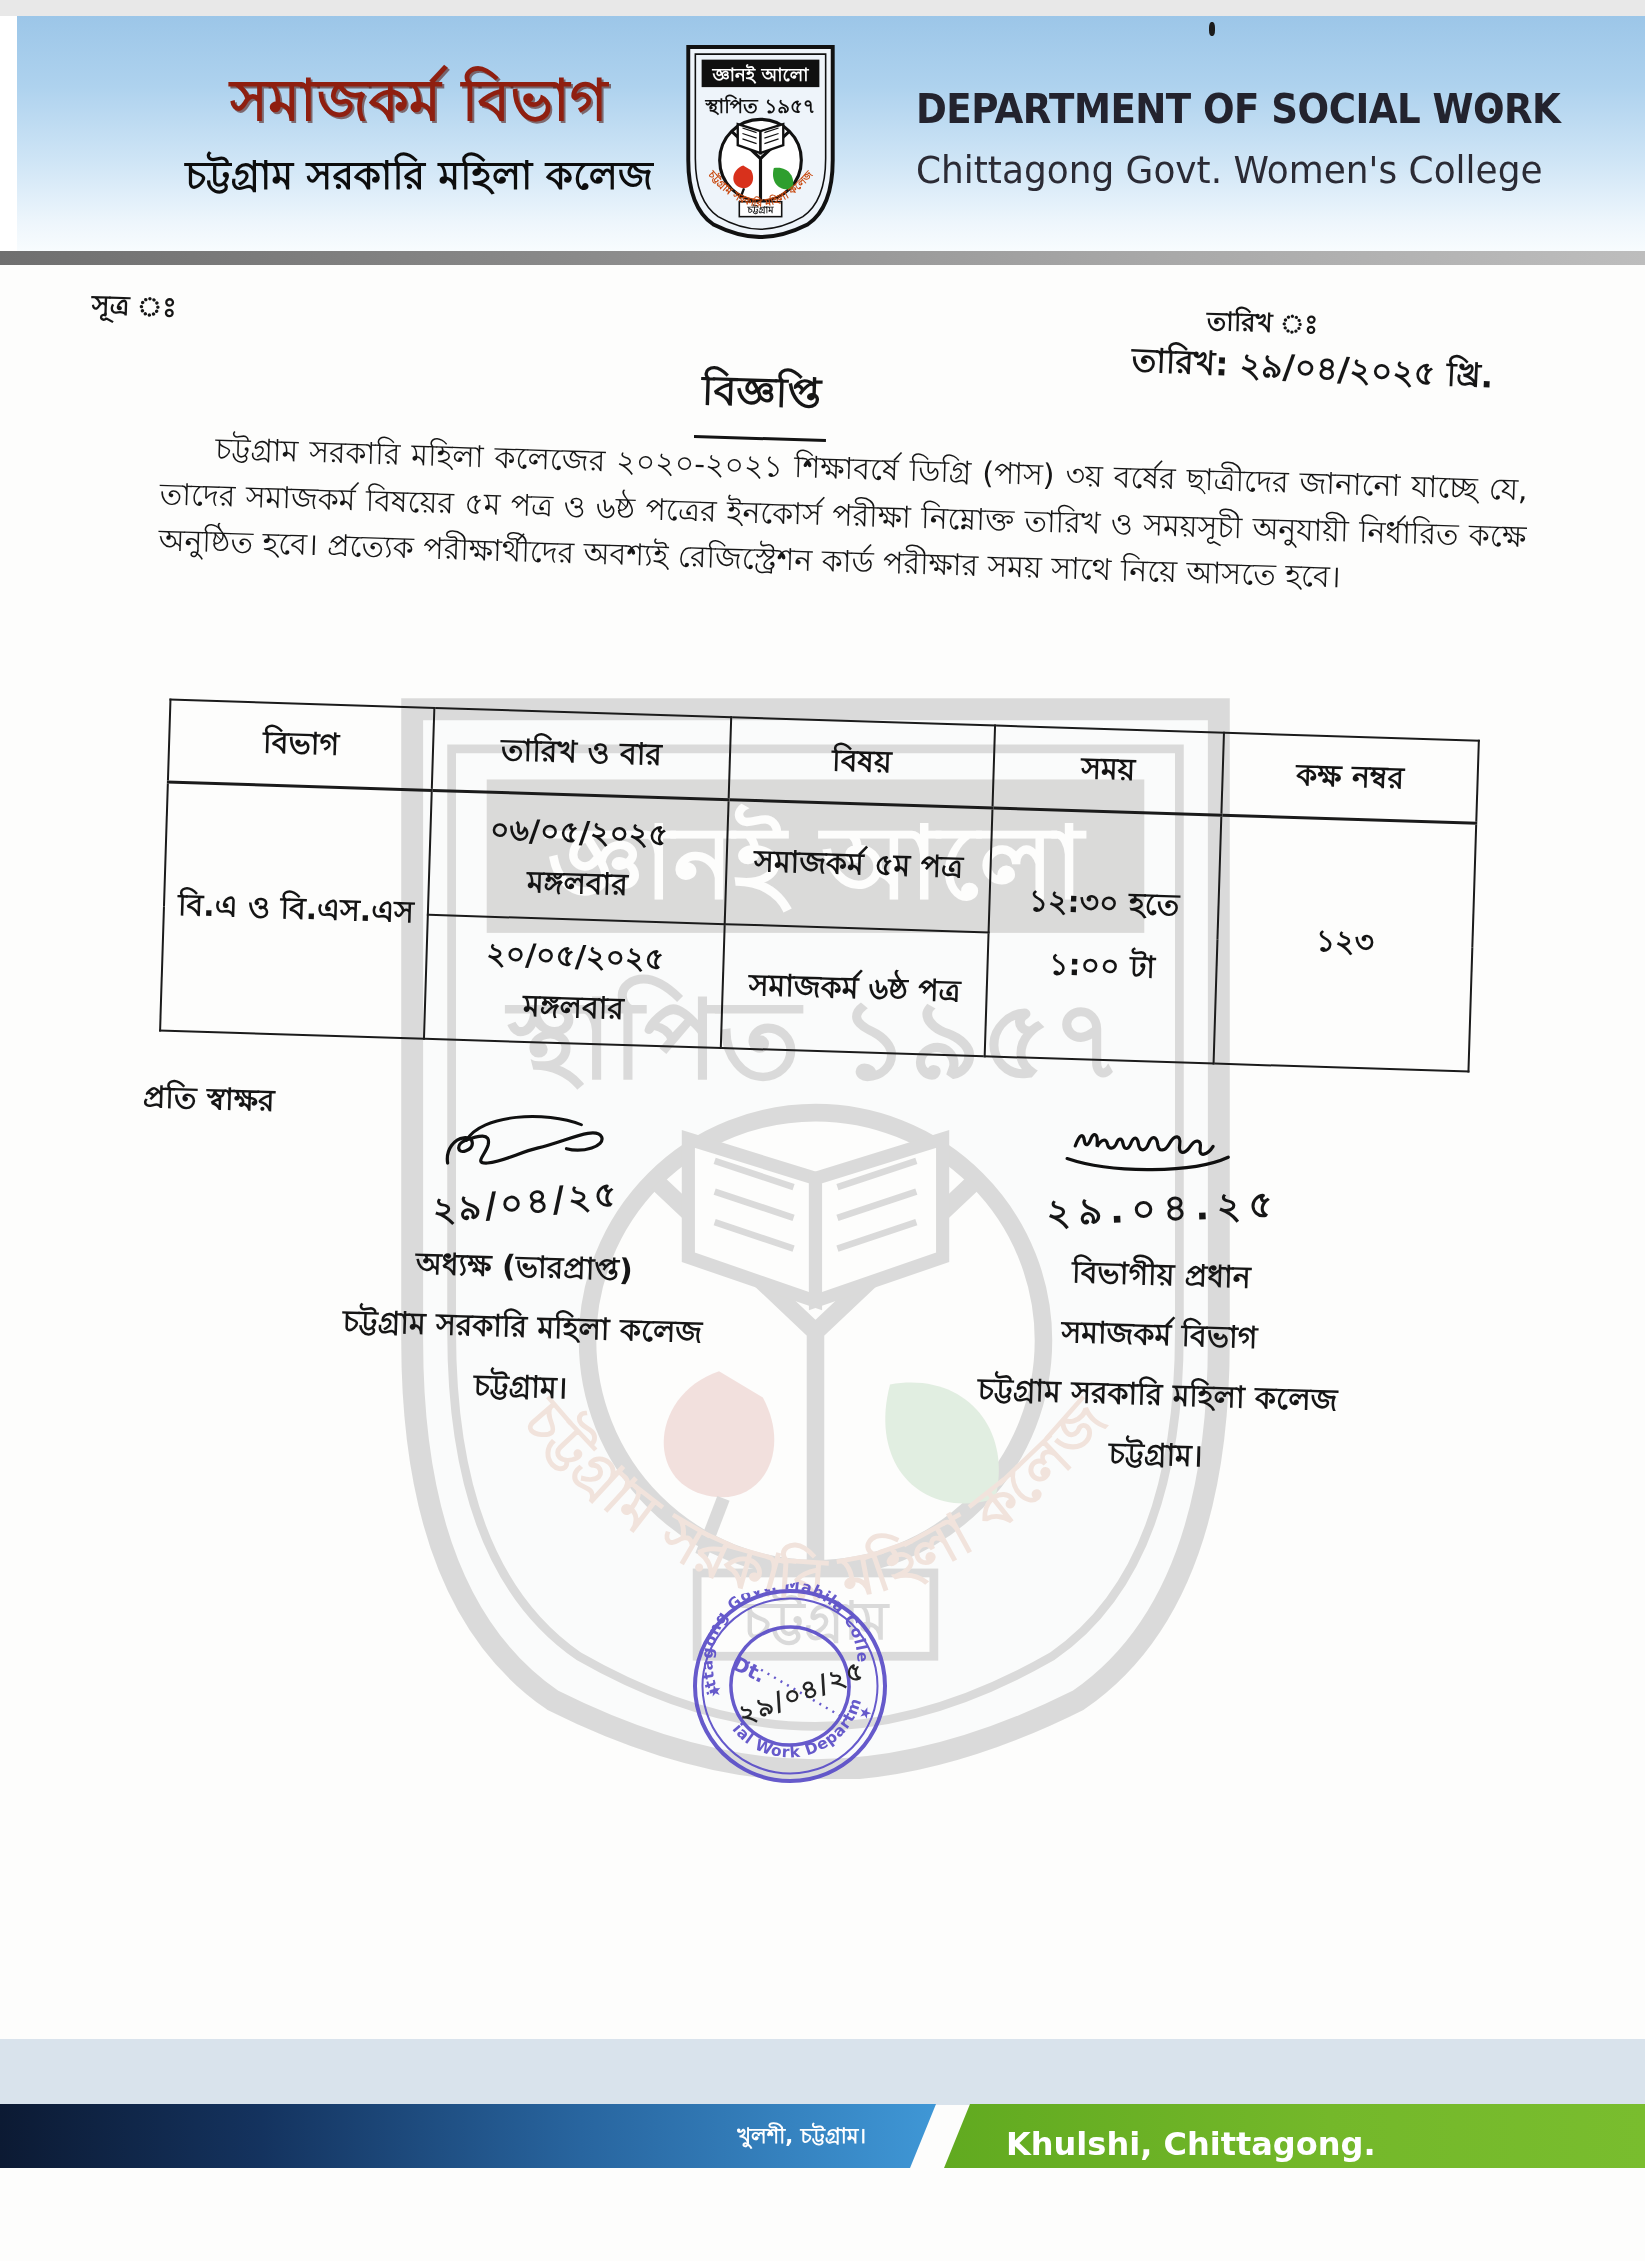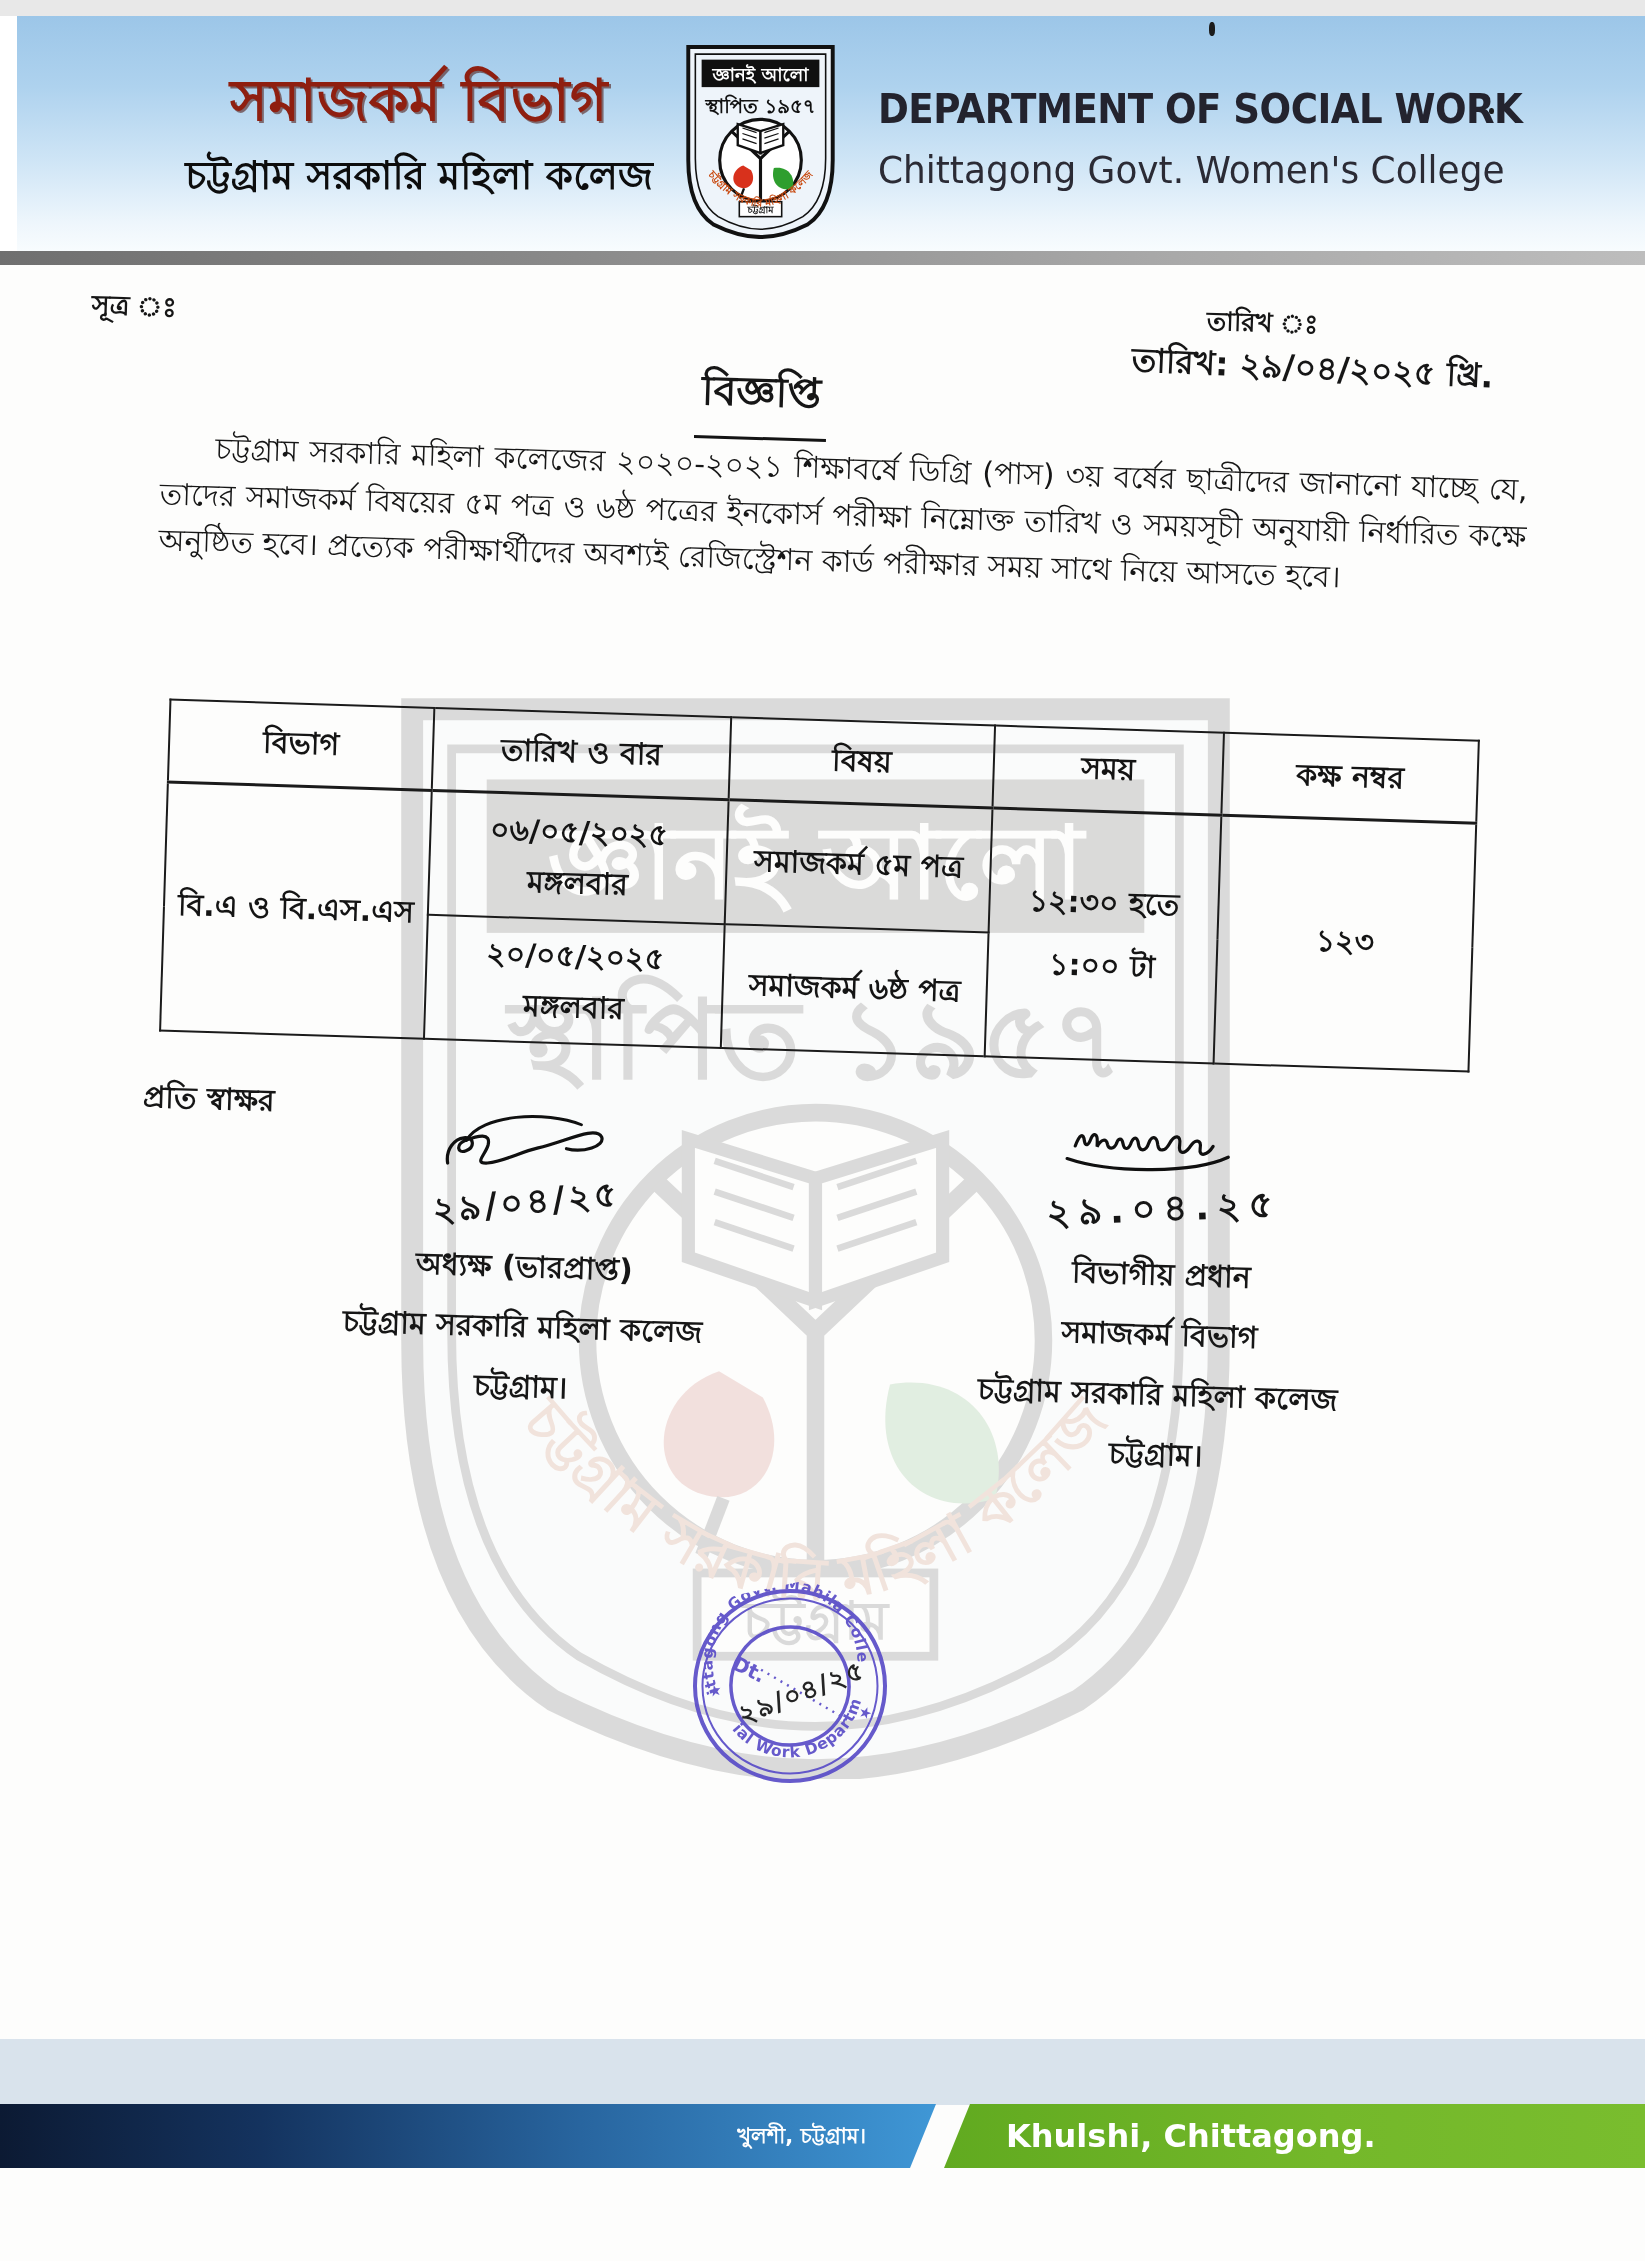--- a/index.html
+++ b/index.html
@@ -19,21 +19,21 @@
     position:absolute;left:0;top:235px;width:1645px;height:14px;
     background:linear-gradient(90deg,#6f6f6f 0%,#8a8a8a 35%,#a8a8a8 70%,#bdbdbd 100%);
   }
   .head-left{position:absolute;left:142px;top:55px;width:554px;text-align:center;}
   .dept-bn{
     font-size:57px;font-weight:bold;color:#8f1f10;line-height:1.05;
     text-shadow:1.9px 1.9px 0 rgba(74,12,4,.55);letter-spacing:0.6px;white-space:nowrap;
   }
   .college-bn{font-size:39px;font-weight:600;color:#0d0d0d;margin-top:14px;white-space:nowrap;}
   .logo-box{position:absolute;left:682px;top:26px;width:157px;height:197px;}
-  .head-right{position:absolute;left:878px;top:70px;width:709px;}
+  .head-right{position:absolute;left:916px;top:70px;width:709px;}
   .dept-en{
     font-size:40px;font-weight:bold;color:#23232e;letter-spacing:-0.6px;
     transform:scaleX(.93);transform-origin:left center;white-space:nowrap;
   }
   .college-en{
     font-size:37px;font-weight:500;color:#2b2b35;margin-top:17px;
     transform:scaleX(.97);transform-origin:left center;white-space:nowrap;
   }
   .speck{position:absolute;background:#1c1c1c;border-radius:40%;}
   
@@ -89,21 +89,21 @@
   .band-green{
     position:absolute;left:944px;top:0;width:701px;height:64px;
     background:linear-gradient(90deg,#61aa20 0%,#74b82a 55%,#79bd2e 100%);
     clip-path:polygon(26px 0,100% 0,100% 100%,0 100%);
   }
   .band-bn{
     position:absolute;right:70px;top:0;height:64px;line-height:64px;
     color:#fff;font-size:21px;font-weight:600;white-space:nowrap;
   }
   .band-en{
-    position:absolute;left:62px;top:0;height:72px;line-height:64px;
+    position:absolute;left:62px;top:8px;height:72px;line-height:64px;
     color:#fff;font-size:32px;font-weight:bold;white-space:nowrap;
   }
 </style>
 </head>
 <body>
 
 <svg width="0" height="0" style="position:absolute" aria-hidden="true">
   <defs>
     <g id="logo-def">
       <path d="M8,6 H192 V150 Q192 210 160 232 Q128 248 100 248 Q72 248 40 232 Q8 210 8 150 Z" fill="#eef4fa" stroke="#111" stroke-width="5"></path>

